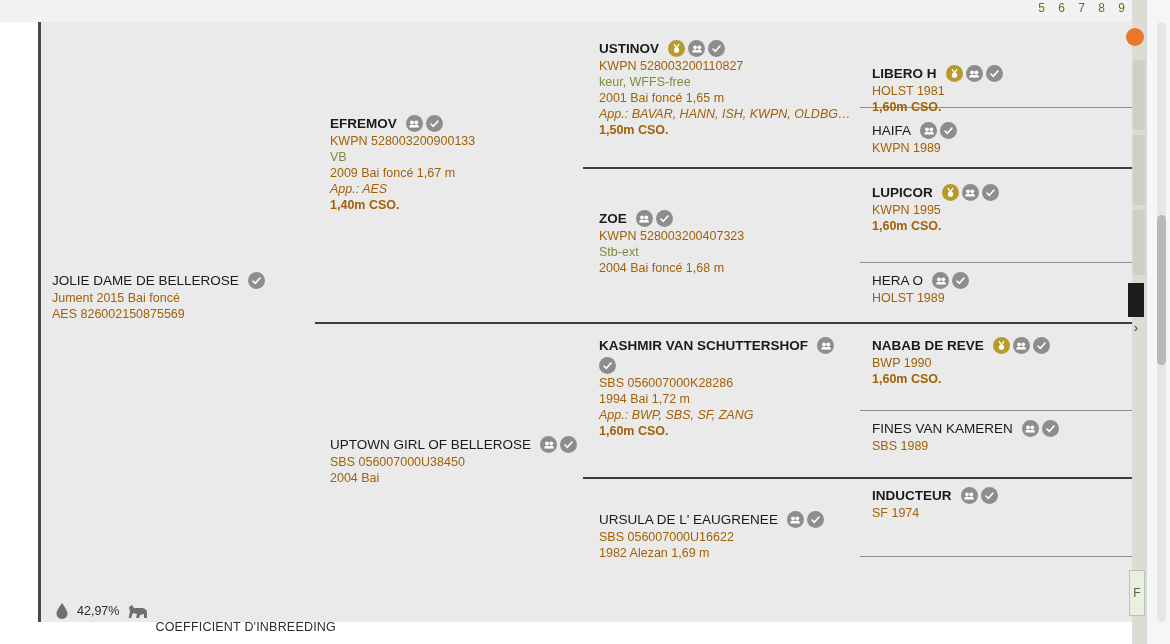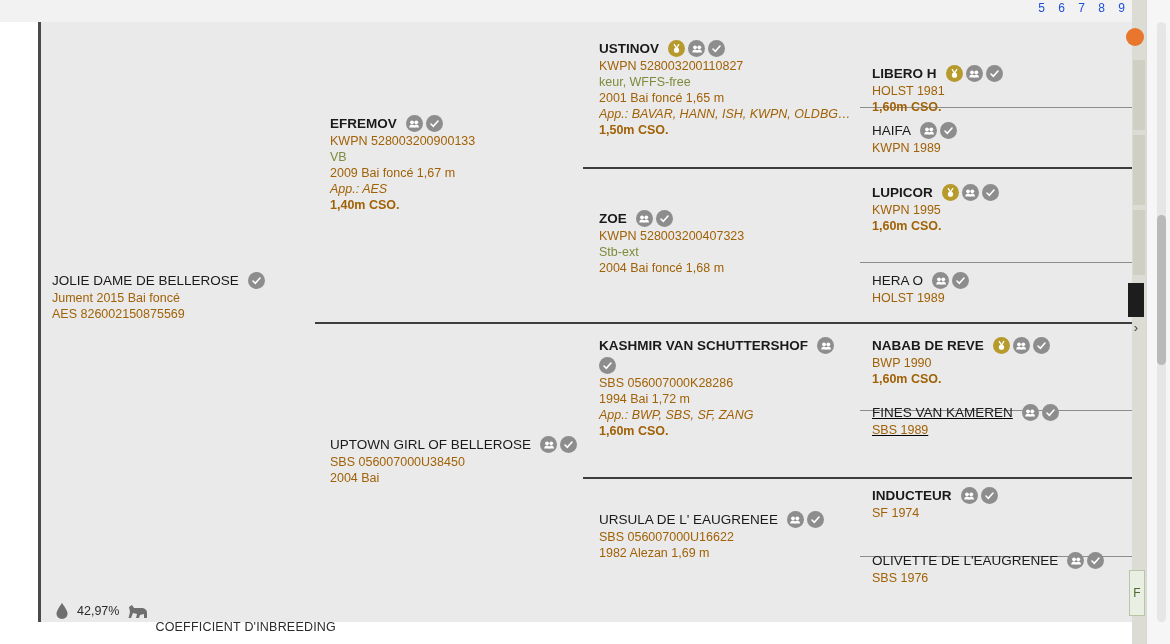--- a/index.html
+++ b/index.html
@@ -15,21 +15,21 @@
     width: 1170px; height: 644px;
     background: #ffffff;
   }
   
   .top-strip {
     position: absolute; left: 0; top: 0; width: 1170px; height: 22px;
     background: #f2f2f2;
   }
   .pagination {
     position: absolute; right: 40px; top: 1px;
-    font-size: 12px; letter-spacing: 5px; color: #1d4ed8;
+    font-size: 12px; letter-spacing: 5px; color: #4d7c0f;
   }
   
   .panel {
     position: absolute; left: 38px; top: 22px;
     width: 1108px; height: 600px;
     background: #eaeaea;
   }
   
   .panel-left-rule {
     position: absolute; left: 0; top: 0; width: 3px; height: 600px;
@@ -431,21 +431,21 @@
             <svg width="11" height="11" viewBox="0 0 11 11">
                 <path d="M2 6 L4.3 8.3 L9 3" stroke="#fff" stroke-width="1.6" fill="none" stroke-linecap="round"></path>
               </svg>
           </span>
         </span>
       </div>
       <div class="line">BWP 1990</div>
       <div class="line bold">1,60m CSO.</div>
     </div>
 
-    <div class="horse" style="left:834px; top:382px; width:262px;text-decoration:underline;">
+    <div class="horse" style="left:834px; top:398px; width:262px;">
       <div class="name-row">
         <span class="hname">FINES VAN KAMEREN</span>
         <span class="badge-wrap">
           <span class="badge grey">
             <svg width="12" height="12" viewBox="0 0 12 12">
                 <circle cx="4" cy="4.3" r="1.9" fill="#fff"></circle>
                 <circle cx="8.3" cy="4.3" r="1.9" fill="#fff"></circle>
                 <path d="M1.2 9.6c0-1.9 1.4-3 2.8-3s2.8 1.1 2.8 3z" fill="#fff"></path>
                 <path d="M5.6 9.6c0-1.9 1.3-3 2.7-3s2.7 1.1 2.7 3z" fill="#fff"></path>
               </svg>
@@ -475,41 +475,20 @@
           <span class="badge grey">
             <svg width="11" height="11" viewBox="0 0 11 11">
                 <path d="M2 6 L4.3 8.3 L9 3" stroke="#fff" stroke-width="1.6" fill="none" stroke-linecap="round"></path>
               </svg>
           </span>
         </span>
       </div>
       <div class="line">SF 1974</div>
     </div>
 
-    <div class="horse" style="left:834px; top:530px; width:262px;">
-      <div class="name-row">
-        <span class="hname">OLIVETTE DE L'EAUGRENEE</span>
-        <span class="badge-wrap">
-          <span class="badge grey">
-            <svg width="12" height="12" viewBox="0 0 12 12">
-                <circle cx="4" cy="4.3" r="1.9" fill="#fff"></circle>
-                <circle cx="8.3" cy="4.3" r="1.9" fill="#fff"></circle>
-                <path d="M1.2 9.6c0-1.9 1.4-3 2.8-3s2.8 1.1 2.8 3z" fill="#fff"></path>
-                <path d="M5.6 9.6c0-1.9 1.3-3 2.7-3s2.7 1.1 2.7 3z" fill="#fff"></path>
-              </svg>
-          </span>
-          <span class="badge grey">
-            <svg width="11" height="11" viewBox="0 0 11 11">
-                <path d="M2 6 L4.3 8.3 L9 3" stroke="#fff" stroke-width="1.6" fill="none" stroke-linecap="round"></path>
-              </svg>
-          </span>
-        </span>
-      </div>
-      <div class="line">SBS 1976</div>
-    </div>
 
   </div>
 
   <div class="footer">
     <span class="drop-icon">
       <svg width="14" height="18" viewBox="0 0 14 18">
           <path d="M7 1 C7 1 1.5 8 1.5 11.6 C1.5 14.9 4 17 7 17 C10 17 12.5 14.9 12.5 11.6 C12.5 8 7 1 7 1 Z" fill="#6f6f6f"></path>
         </svg>
     </span>
     <span>42,97%</span>

